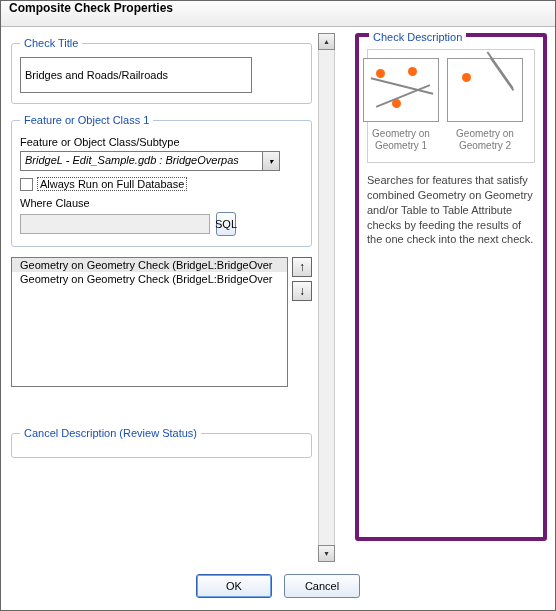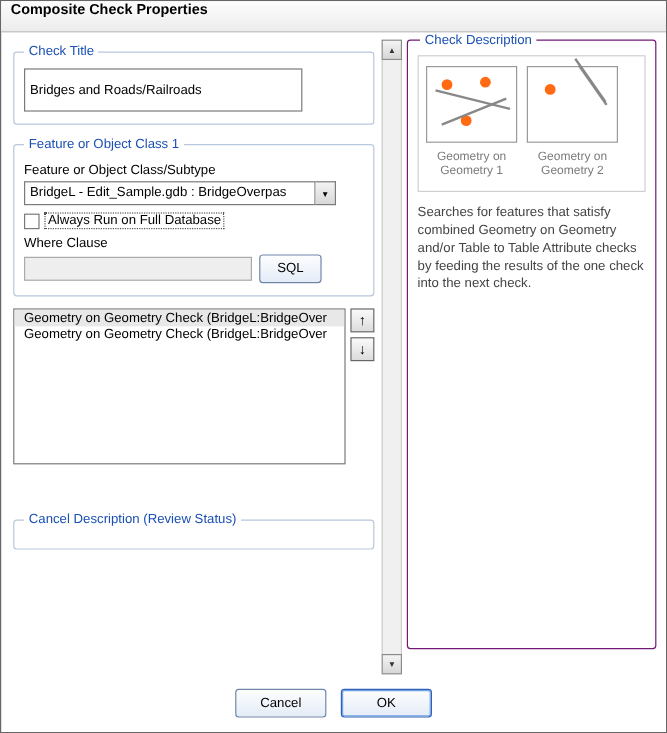--- a/index.html
+++ b/index.html
@@ -76,21 +76,21 @@
 
   input[type=text].field {
     height: 36px;
     border: 1px solid #7a7a7a;
     padding: 2px 4px;
     font-family: inherit;
     font-size: 11px;
     background:#fff;
     width: 232px;
   }
-  .combo-row { display:flex; }
+  .combo-row { display:flex;font-style:italic; }
   .combo {
     height: 20px;
     border: 1px solid #7a7a7a;
     padding: 2px 4px;
     font-size: 11px;
     background:#fff;
     flex:1;
     white-space: nowrap;
     overflow:hidden;
   }
@@ -102,21 +102,21 @@
     font-size:8px;
   }
   .chk-row { display:flex; align-items:center; gap:4px; margin-top:6px; }
   .chk {
     width:13px;height:13px;border:1px solid #7a7a7a;background:#fff;
   }
   .dotted { border:1px dotted #555; padding:0 2px; }
   .where-row { display:flex; align-items:center; gap:6px; margin-top:2px;}
   .where-input { flex:1; height:20px; border:1px solid #aaa; background:#eee; }
   .sql-btn {
-    width:52px;height:24px;
+    width:20px;height:24px;
     border:1px solid #6f86a8;border-radius:3px;
     background:linear-gradient(#fdfdfe,#e4ecf7);
     font-size:11px;
     display:flex;align-items:center;justify-content:center;
   }
 
   .build-label { margin:12px 4px 4px 4px; }
   .build-row { display:flex; gap:4px; margin:0 2px; }
   .listbox {
     flex:1;
@@ -131,23 +131,24 @@
   .arrow-col { display:flex;flex-direction:column; gap:4px; }
   .arrow-btn {
     width:20px;height:20px;
     border:1px solid #666;
     background:linear-gradient(#fafafa,#dcdcdc);
     display:flex;align-items:center;justify-content:center;
     font-size:12px;font-weight:bold;
   }
 
   .desc-box {
-    border:1px solid #701a75;border-radius:3px;
+    border:4px solid #701a75;border-radius:3px;
     height: 508px;
     padding:8px;
+    margin-left:16px;
   }
   .desc-legend { color:#1a4fb3; font-size:11px; position:relative; top:-14px; background:#fff; padding:0 4px; margin-left:2px;}
   .desc-inner { margin-top:-8px; }
   .thumbs-frame { border:1px solid #cfcfcf; padding:8px 22px 10px 6px; display:flex; gap:8px; justify-content:center;}
   .thumb { width:80px; text-align:center; }
   .thumb-img { width:76px;height:64px;border:1px solid #999; background:#fff; position:relative; margin:0 auto 6px auto;}
   .thumb-cap { color:#7a7a7a; font-size:10px; line-height:1.2;}
   .desc-text { color:#444; font-size:11px; margin-top:10px; line-height:1.35;}
 
   .footer {
@@ -256,16 +257,16 @@
               <div class="thumb-cap">Geometry on Geometry 2</div>
             </div>
           </div>
           <div class="desc-text">Searches for features that satisfy combined Geometry on Geometry and/or Table to Table Attribute checks by feeding the results of the one check into the next check.</div>
         </div>
       </div>
     </div>
   </div>
 
   <div class="footer">
+    <div class="dlg-btn default">OK</div>
     <div class="dlg-btn">Cancel</div>
-    <div class="dlg-btn default">OK</div>
   </div>
 </div>
 
 </body></html>

